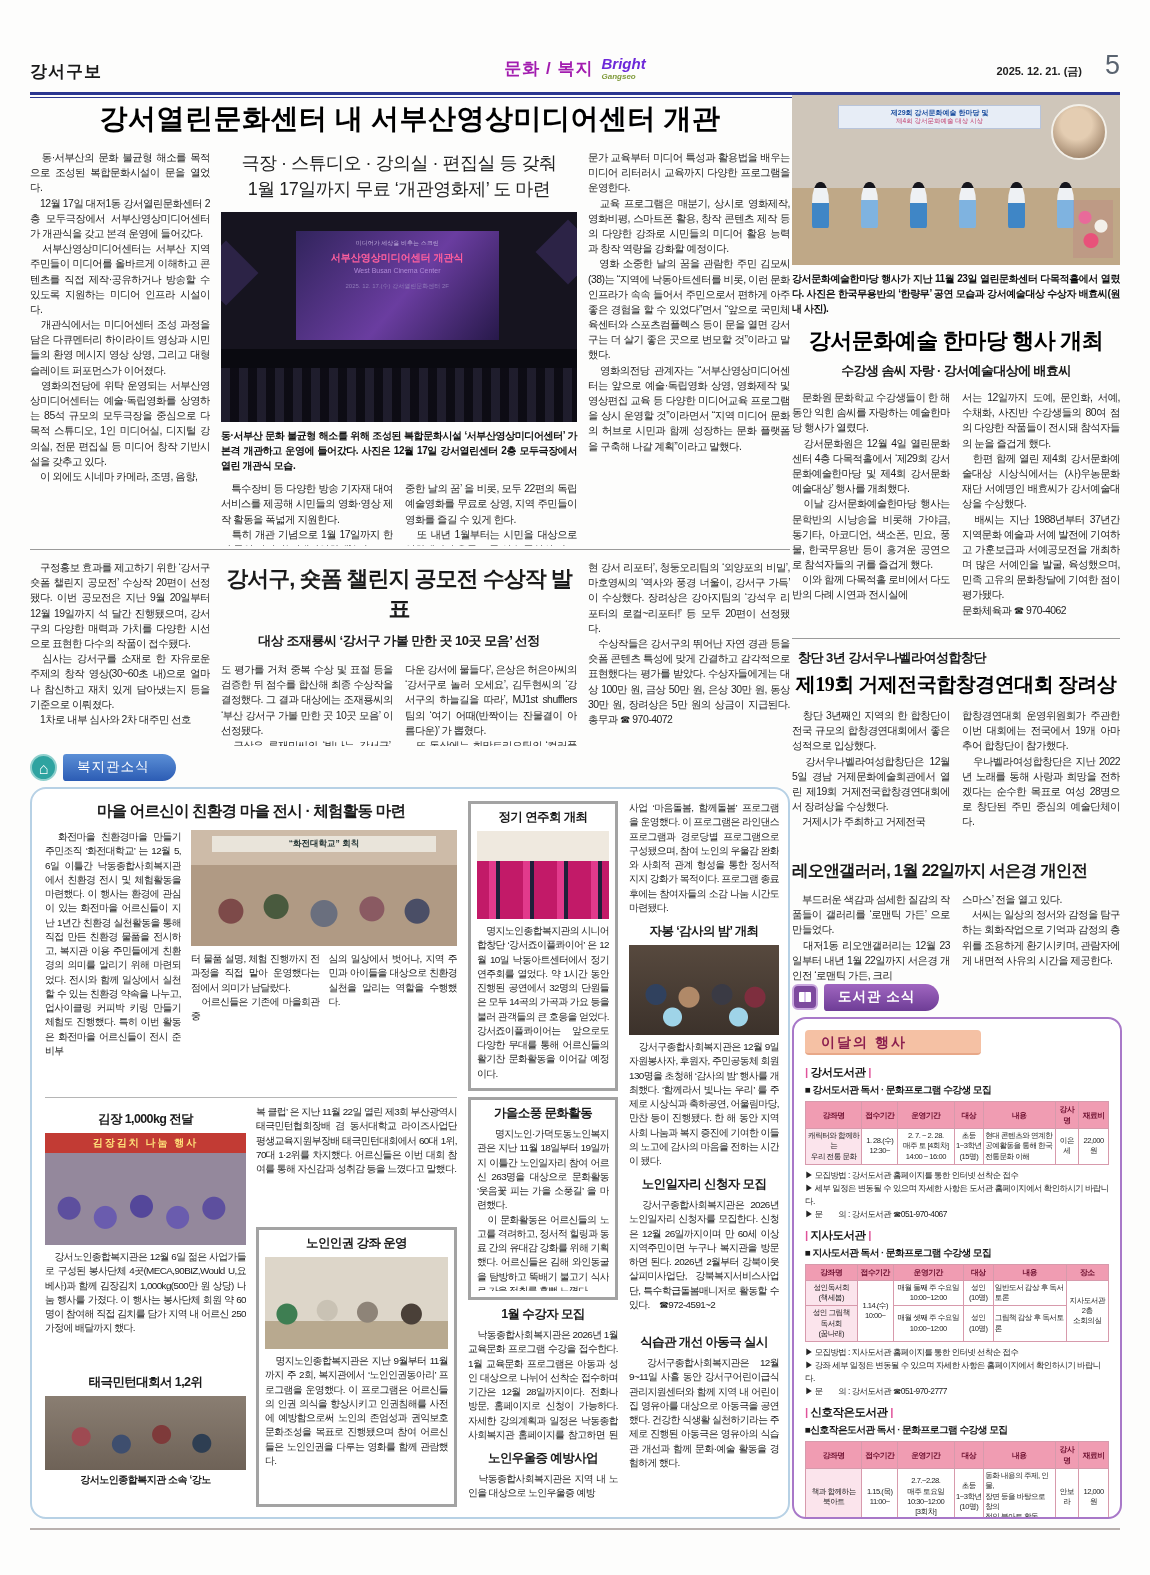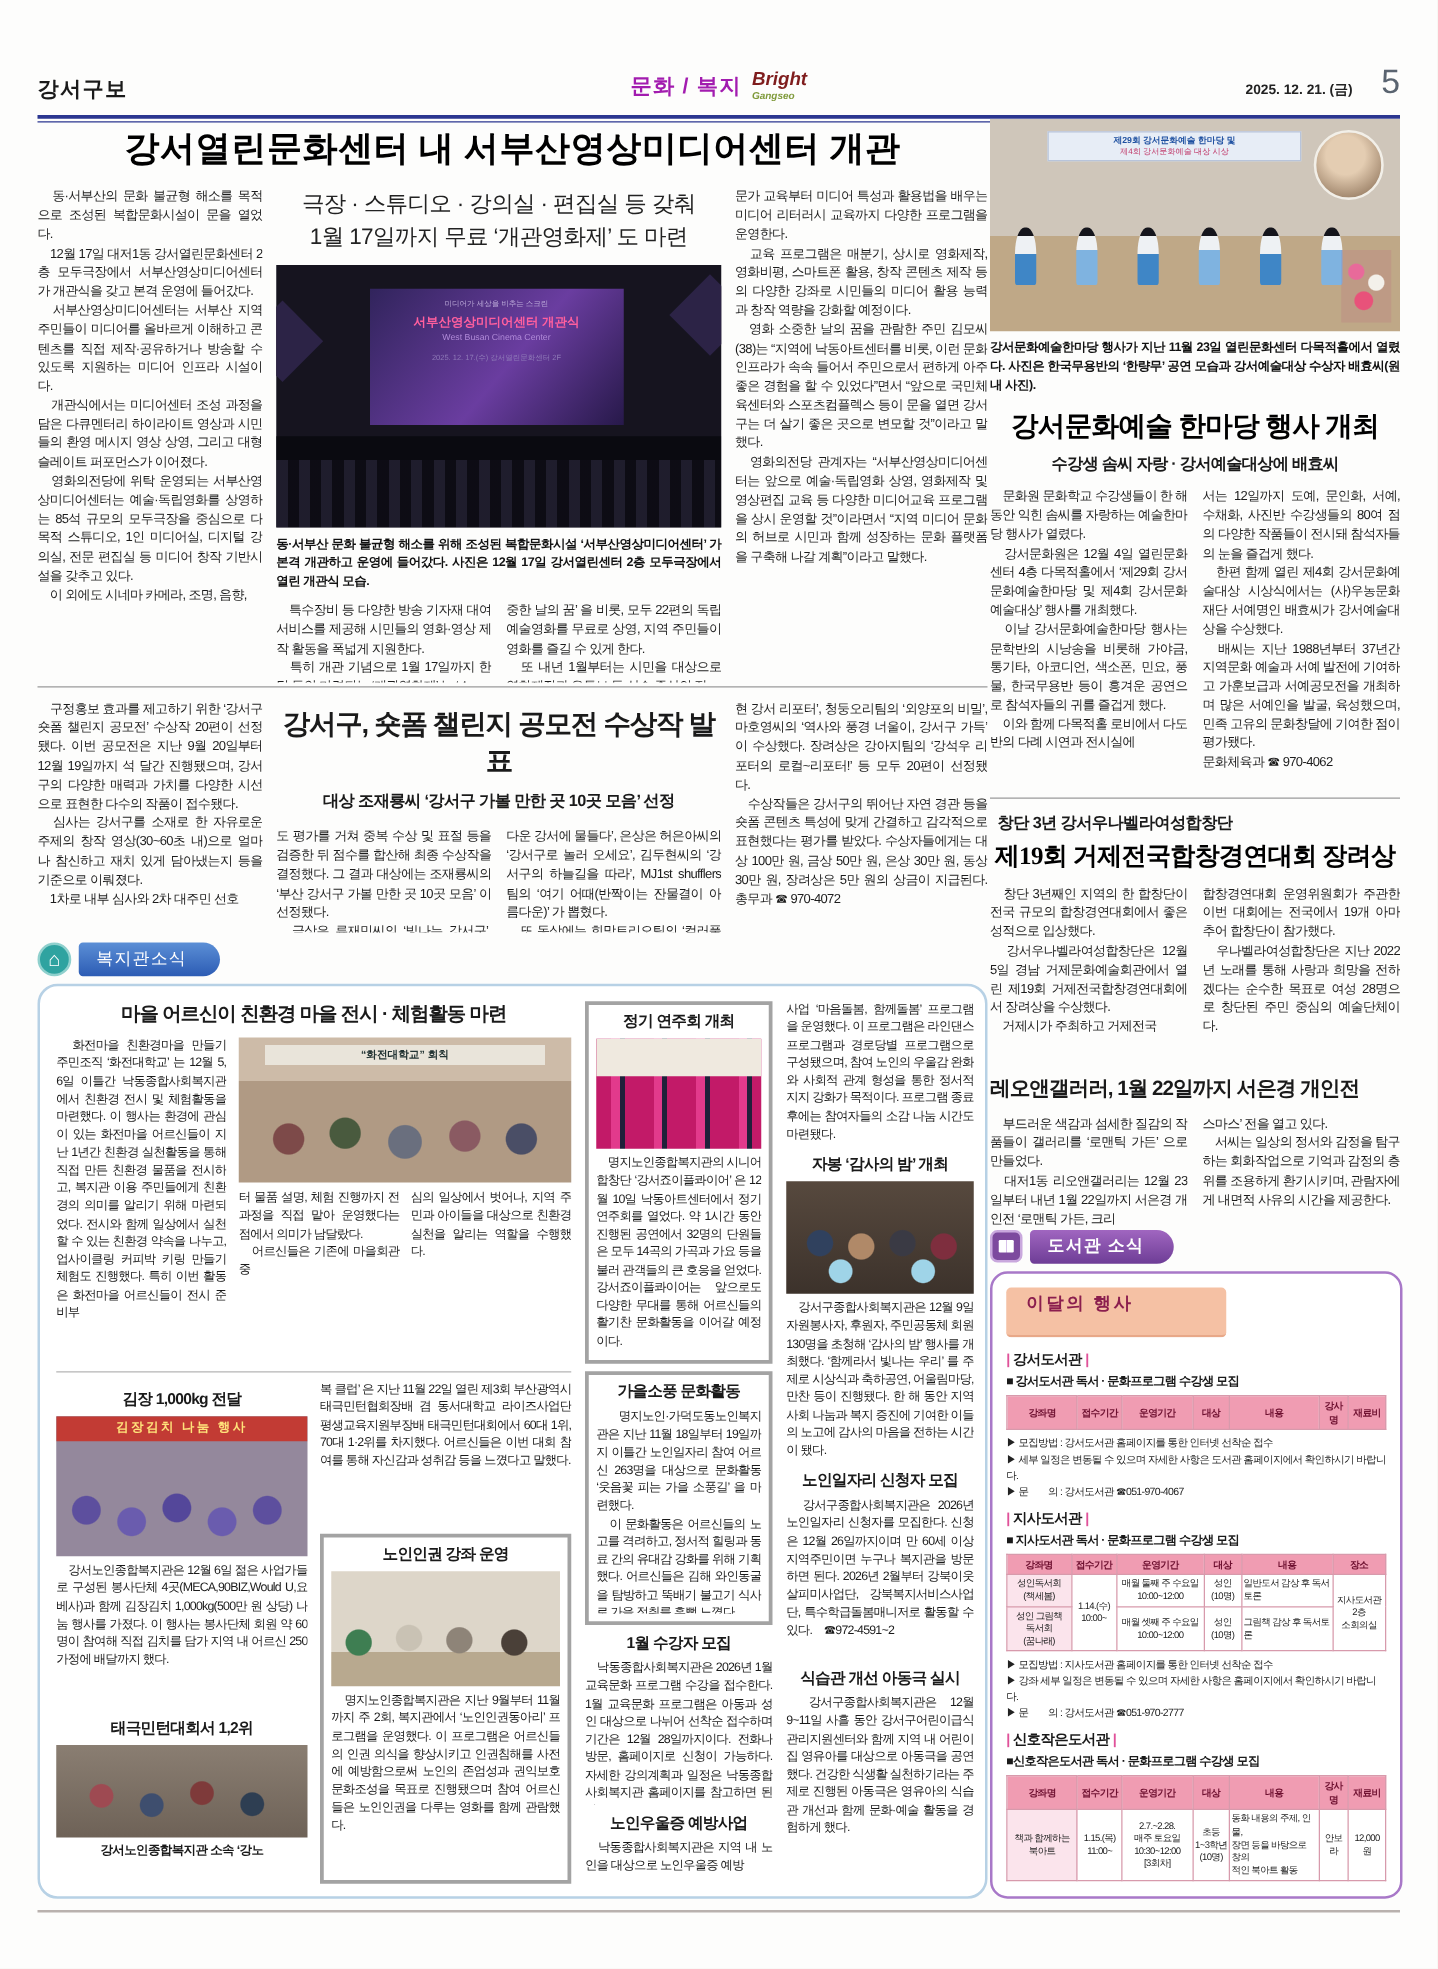--- a/index.html
+++ b/index.html
@@ -8,21 +8,21 @@
           font-family:"Liberation Sans", sans-serif; color:#1a1a1a; overflow:hidden; margin:0 auto; }
 
   
   #hdr { position:absolute; left:30px; top:46px; width:1090px; height:44px; }
   .masthead { position:absolute; left:0; top:14px; font-family:"Liberation Serif",serif;
               font-weight:bold; font-size:17px; letter-spacing:1px; }
   .section-wrap { position:absolute; left:50%; transform:translateX(-50%); top:10px; display:flex; align-items:center; gap:8px; }
   .section-title { color:#a21caf; font-weight:bold; font-size:17px; letter-spacing:1px; }
   .logo { font-style:italic; font-weight:bold; line-height:1; text-align:left; }
   .logo .l1 { color:#3aa235; font-size:15px; }
-  .logo .l1 b { color:#7f1d1d; }
+  .logo .l1 b { color:#6d28d9; }
   .logo .l2 { color:#7f9a3a; font-size:8px; display:block; margin-top:1px; }
   .dateline { position:absolute; right:38px; top:18px; font-size:11px; font-weight:bold; color:#222; }
   .pageno { position:absolute; right:0; top:4px; font-size:27px; color:#5a6470; }
   .hdr-rule { position:absolute; left:30px; top:92px; width:1090px; height:6px;
               border-top:3px solid #2b3690; border-bottom:1px solid #2b3690; }
 
   
   .body-txt { font-size:10.4px; line-height:1.46; text-align:justify; white-space:pre-line;
               letter-spacing:-0.5px; color:#1c1c1c; }
   .cols { display:flex; gap:11px; }
@@ -147,21 +147,21 @@
   
   #library { position:absolute; left:792px; top:982px; width:330px; height:540px; }
   .badge-purple { background:linear-gradient(180deg,#a066c0,#6e3d96); color:#fff; font-weight:bold;
                   font-size:13.5px; padding:4px 24px 5px 14px; border-radius:4px 16px 16px 4px; letter-spacing:1px; }
   .badge-book { width:26px; height:26px; border-radius:6px; background:#7d4a9e; flex:none; position:relative; border:2px solid #c9a8dd; }
   .badge-book::after { content:""; position:absolute; left:5px; top:6px; width:12px; height:10px;
                        background:linear-gradient(90deg,#fff 0 45%,#d8c2ea 45% 55%,#fff 55% 100%); border-radius:1px; }
   .lib-box { margin-top:5px; border:2px solid #a878c8; border-radius:14px; padding:9px 11px; height:502px;
              overflow:hidden; background:#fff; }
   .band { background:#f5c1a4; color:#8b1e4e; font-weight:bold; font-size:14px; letter-spacing:2px;
-          padding:4px 16px 16px; border-radius:4px; width:58%; margin:2px 0 10px; border-bottom:2px solid #e8a888; }
+          padding:4px 16px 1px; border-radius:4px; width:58%; margin:2px 0 10px; border-bottom:2px solid #e8a888; }
   .lib-name { font-size:11.5px; font-weight:bold; margin:4px 0 4px; letter-spacing:-0.5px; }
   .lib-name .bar { color:#e0529a; font-weight:bold; }
   .lib-recruit { font-size:9.8px; font-weight:bold; letter-spacing:-0.6px; margin-bottom:4px; }
   table.lib { width:100%; border-collapse:collapse; table-layout:fixed; margin-bottom:4px; }
   table.lib th { background:#f09cb2; color:#6e1030; font-size:7.8px; font-weight:bold;
                  border:1px solid #d79aac; padding:2px 1px; letter-spacing:-0.5px; }
   table.lib td { border:1px solid #d79aac; font-size:7.6px; text-align:center; padding:2px 1px;
                  line-height:1.35; white-space:pre-line; letter-spacing:-0.5px; color:#222; }
   table.lib td.first { background:#fbe4ec; }
   .lib-note { font-size:8.4px; line-height:1.55; letter-spacing:-0.5px; color:#222; }
@@ -417,20 +417,37 @@
           <tbody>
               <tr>
             <th>강좌명</th>
                 <th>접수기간</th>
                 <th>운영기간</th>
                 <th>대상</th>
                 <th>내용</th>
                 <th>강사명</th>
                 <th>재료비</th>
           </tr>
+          <tr>
+            <td class="first">캐릭터와 함께하는
+우리 전통 문화</td>
+                <td>1. 28.(수)
+12:30~</td>
+                <td>2. 7. ~ 2. 28.
+매주 토 [4회차]
+14:00 ~ 16:00</td>
+                <td>초등
+1~3학년
+(15명)</td>
+                <td style="text-align:left">현대 콘텐츠와 연계한
+공예활동을 통해 한국
+전통문화 이해</td>
+                <td>이은세</td>
+                <td>22,000원</td>
+          </tr>
         </tbody>
           </table>
         <div class="lib-note">▶ 모집방법 : 강서도서관 홈페이지를 통한 인터넷 선착순 접수</div>
         <div class="lib-note">▶ 세부 일정은 변동될 수 있으며 자세한 사항은 도서관 홈페이지에서 확인하시기 바랍니다.</div>
         <div class="lib-note">▶ 문　　의 : 강서도서관 ☎051-970-4067</div>
       </div>
 
       <div class="lib-sec">
         <div class="lib-name"><span class="bar">|</span> <span>지사도서관</span> <span class="bar">|</span></div>
         <div class="lib-recruit">■  지사도서관 독서 · 문화프로그램 수강생 모집</div>

